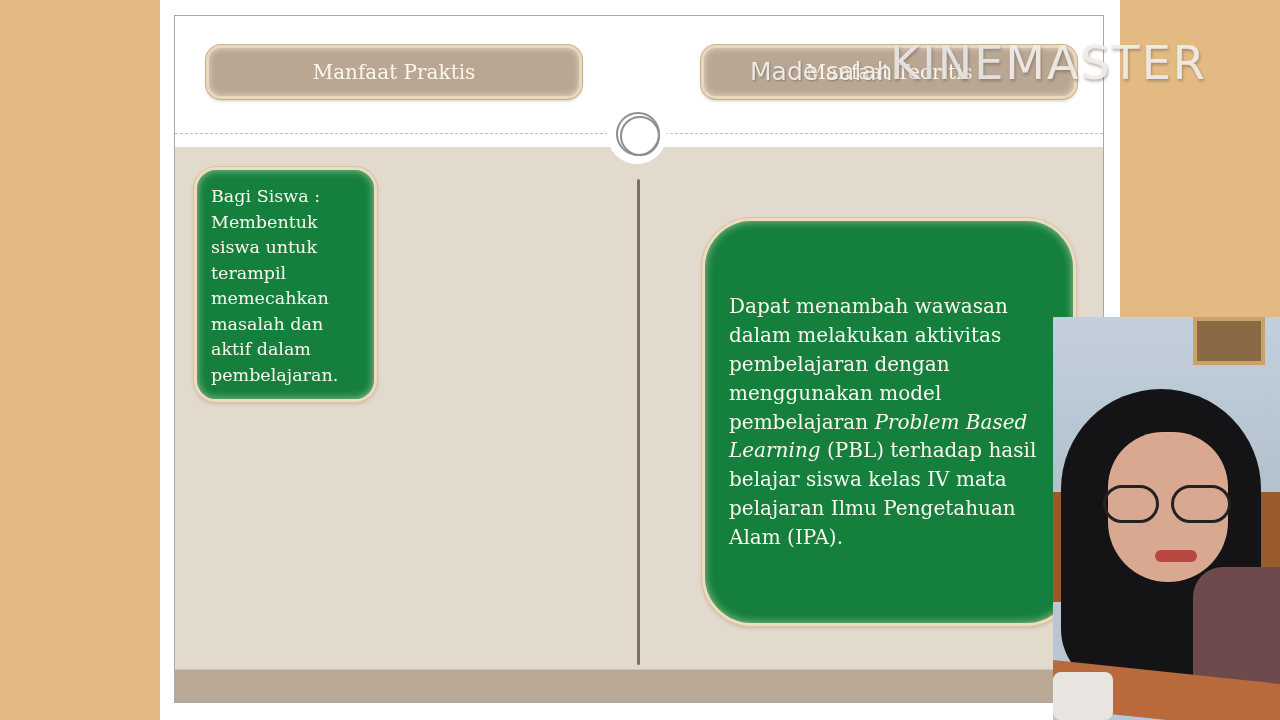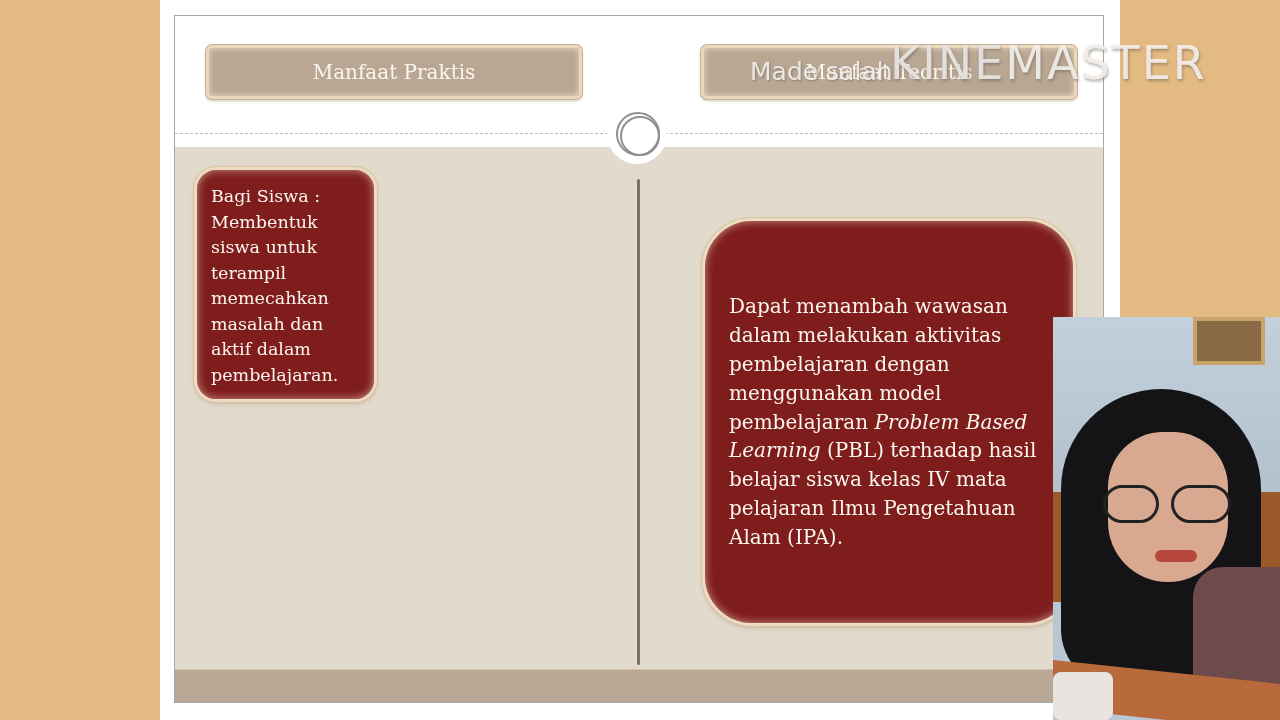--- a/index.html
+++ b/index.html
@@ -6,35 +6,35 @@
   html, body { width: 1280px; height: 720px; overflow: hidden; }
   body { background: #e3ba82; position: relative; font-family: "DejaVu Serif", serif; }
 
   #slide-frame { position: absolute; left: 160px; top: 0; width: 960px; height: 720px; background: #ffffff; }
   #slide { position: absolute; left: 174px; top: 15px; width: 930px; height: 688px; border: 1px solid #a8a8a8; background: #fff; overflow: hidden; }
   .header-area { position: absolute; left: 0; top: 0; width: 100%; height: 130px; background: #fff; }
   .dashed-line { position: absolute; left: 0; top: 117px; width: 100%; border-top: 1px dashed #bdbdbd; }
   .content-area { position: absolute; left: 0; top: 131px; width: 100%; height: 522px; background: #e3dace; }
   .footer-bar { position: absolute; left: 0; top: 653px; width: 100%; height: 33px; background: #b9a896; border-top: 1px solid #cfc3b4; }
 
-  .header-pill { position: absolute; top: 29px; height: 54px; border-radius: 6px;
+  .header-pill { position: absolute; top: 29px; height: 54px; border-radius: 15px;
     background: #b9a794;
     border: 3px solid #ead8bd;
     box-shadow: 0 0 0 1px #c9b294, inset 0 0 6px rgba(255,240,215,0.7), 0 2px 3px rgba(120,100,70,0.35);
     display: flex; align-items: center; justify-content: center; color: #fbf6ee; font-size: 20px; }
   #pill-left { left: 31px; width: 376px; }
   #pill-right { left: 526px; width: 376px; }
 
   .center-circle { position: absolute; left: 432px; top: 88px; width: 60px; height: 60px; border-radius: 50%; background: #fff; }
   .center-circle .ring { position: absolute; left: 9px; top: 8px; width: 44px; height: 44px; border-radius: 50%; border: 2px solid #8f8f8f; background: #fff; }
   .center-circle .ring::after { content: ""; position: absolute; left: 2px; top: 2px; width: 36px; height: 36px; border-radius: 50%; border: 2px solid #8f8f8f; }
 
   .divider { position: absolute; left: 462px; top: 163px; width: 3px; height: 486px; background: #7f6f60; border-radius: 2px; }
 
-  .card { position: absolute; background: #7f1d1d; border-radius: 22px;
+  .card { position: absolute; background: #15803d; border-radius: 22px;
     border: 3px solid #eedcc0;
     box-shadow: 0 0 0 1px #d7c3a5, inset 0 0 8px rgba(255,240,215,0.6), 0 2px 4px rgba(130,110,80,0.3);
     color: #fbf6ee; font-size: 17.5px; line-height: 25.5px; padding: 14px 14px; }
   #card-siswa { left: 19px; top: 151px; width: 183px; height: 235px; }
   #card-guru { left: 262px; top: 204px; width: 184px; height: 256px; padding-top: 28px; }
   #card-sekolah { left: 47px; top: 408px; width: 202px; height: 236px; }
   #card-teoritis { left: 527px; top: 202px; width: 374px; height: 408px; border-radius: 50px;
     display: flex; align-items: center; justify-content: center; text-align: left;
     font-size: 20px; line-height: 28.8px; padding: 20px 24px; }
   #card-teoritis em { font-style: italic; }

